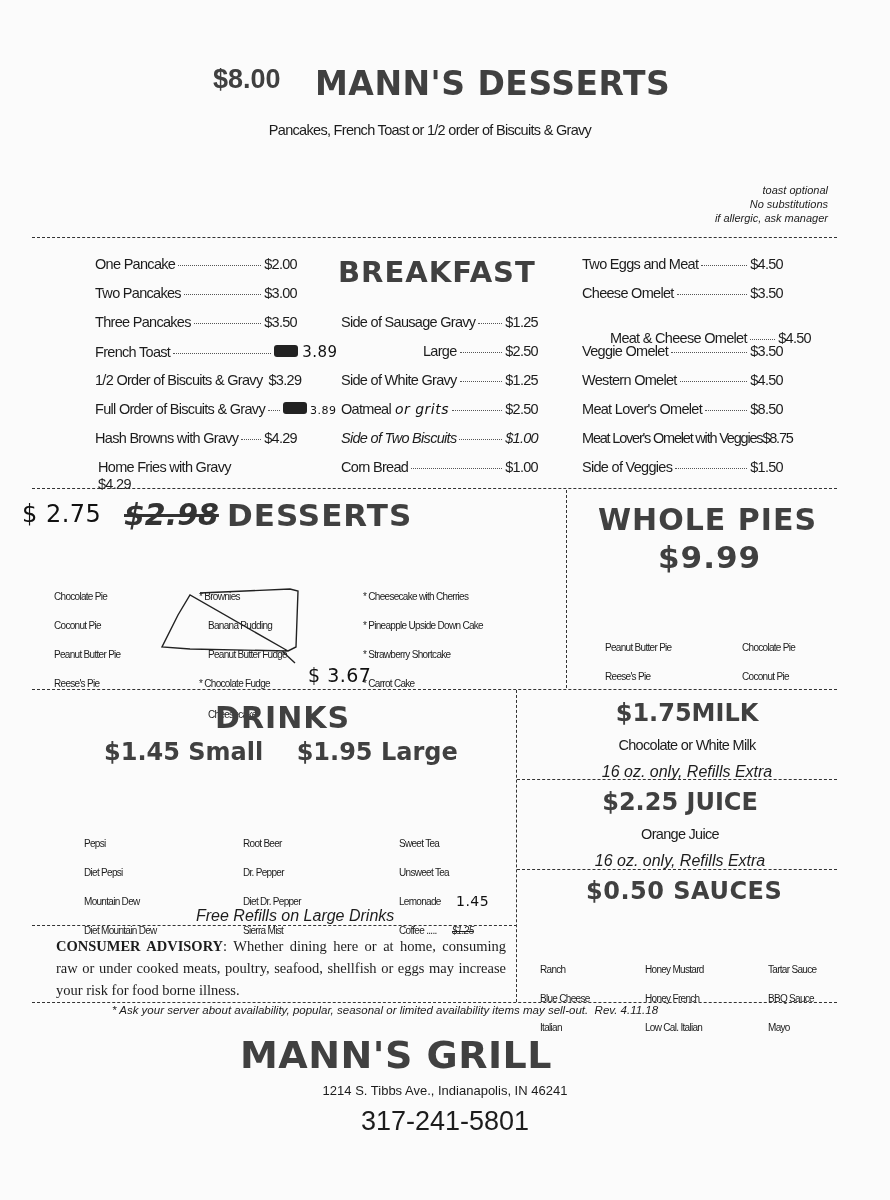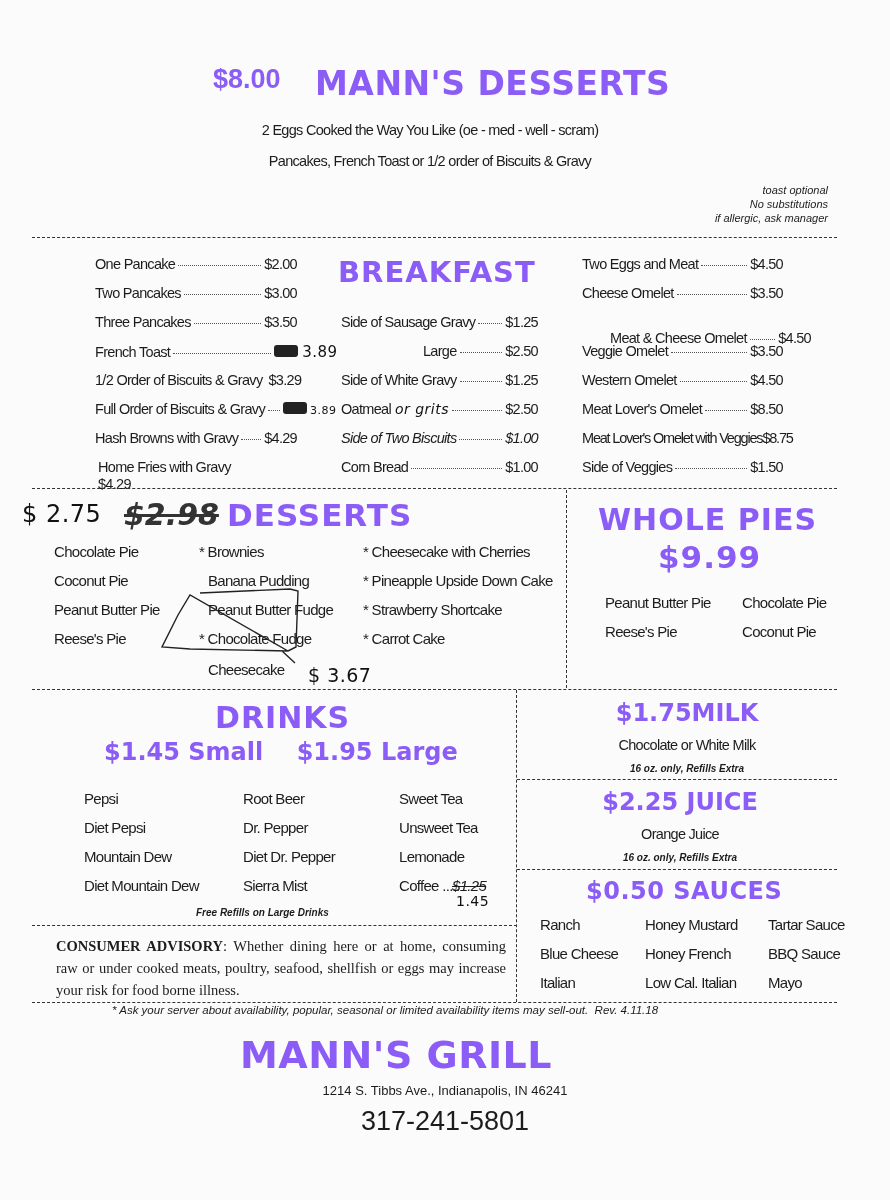--- a/index.html
+++ b/index.html
@@ -1,37 +1,36 @@
 <!DOCTYPE html>
 <html><head>
 <meta charset="utf-8">
 <style>
   * { box-sizing: border-box; margin: 0; padding: 0; }
   html, body { width: 890px; height: 1200px; background: #fbfbfb; overflow: hidden; }
   body { position: relative; font-family: "Liberation Sans", sans-serif; color: #1c1c1c; }
   .abs { position: absolute; }
-  .title { font-family: "DejaVu Sans", sans-serif; font-weight: bold; color: #8b5cf6; }
+  .title { font-family: "DejaVu Sans", sans-serif; font-weight: bold; color: #404040; }
   .hline { position: absolute; height: 0; border-top: 1.5px dashed #333; }
   .vline { position: absolute; width: 0; border-left: 1.5px dashed #333; }
   .row { position: absolute; display: flex; align-items: baseline; white-space: nowrap; font-size: 14.5px; letter-spacing: -0.7px; }
   .row .dots { flex: 1; border-bottom: 1px dotted #555; margin: 0 3px; transform: translateY(-3px); }
   .hand { font-family: "DejaVu Sans", sans-serif; font-weight: normal; color: #111; letter-spacing: 0.5px; }
   .scribble { display: inline-block; background: #222; border-radius: 3px; height: 12px; width: 24px; vertical-align: middle; }
-  .item { position: absolute; font-size: 15px; letter-spacing: -0.7px; white-space: nowrap; }
-  .ital { font-style: italic; font-weight: bold; font-size: 10px; }
+  .item { position: absolute; font-size: 10px; letter-spacing: -0.7px; white-space: nowrap; margin-top: 48px; }
+  .ital { font-style: italic; font-weight: normal; font-size: 16px; }
   .center { text-align: center; }
 </style>
 </head>
 <body>
 
 <div class="abs title" style="left:213px;top:64px;font-size:27px;font-family:'Liberation Sans',sans-serif;">$8.00</div>
 <div class="abs title" style="left:315px;top:64px;font-size:33px;letter-spacing:0.5px;">MANN'S DESSERTS</div>
 
 <div class="abs center" style="left:150px;top:115px;width:560px;font-size:14.5px;letter-spacing:-0.7px;line-height:31px;">
-  <div>2 Eggs Cooked the Way You Like (oe - med - well - scram)</div>
   <div>Pancakes, French Toast or 1/2 order of Biscuits &amp; Gravy</div>
 </div>
 
 <div class="abs" style="left:680px;top:183px;width:148px;text-align:right;font-style:italic;font-size:11px;line-height:14px;">
   <div>toast optional</div>
   <div>No substitutions</div>
   <div>if allergic, ask manager</div>
 </div>
 
 <div class="hline" style="left:32px;top:237px;width:805px;"></div>

